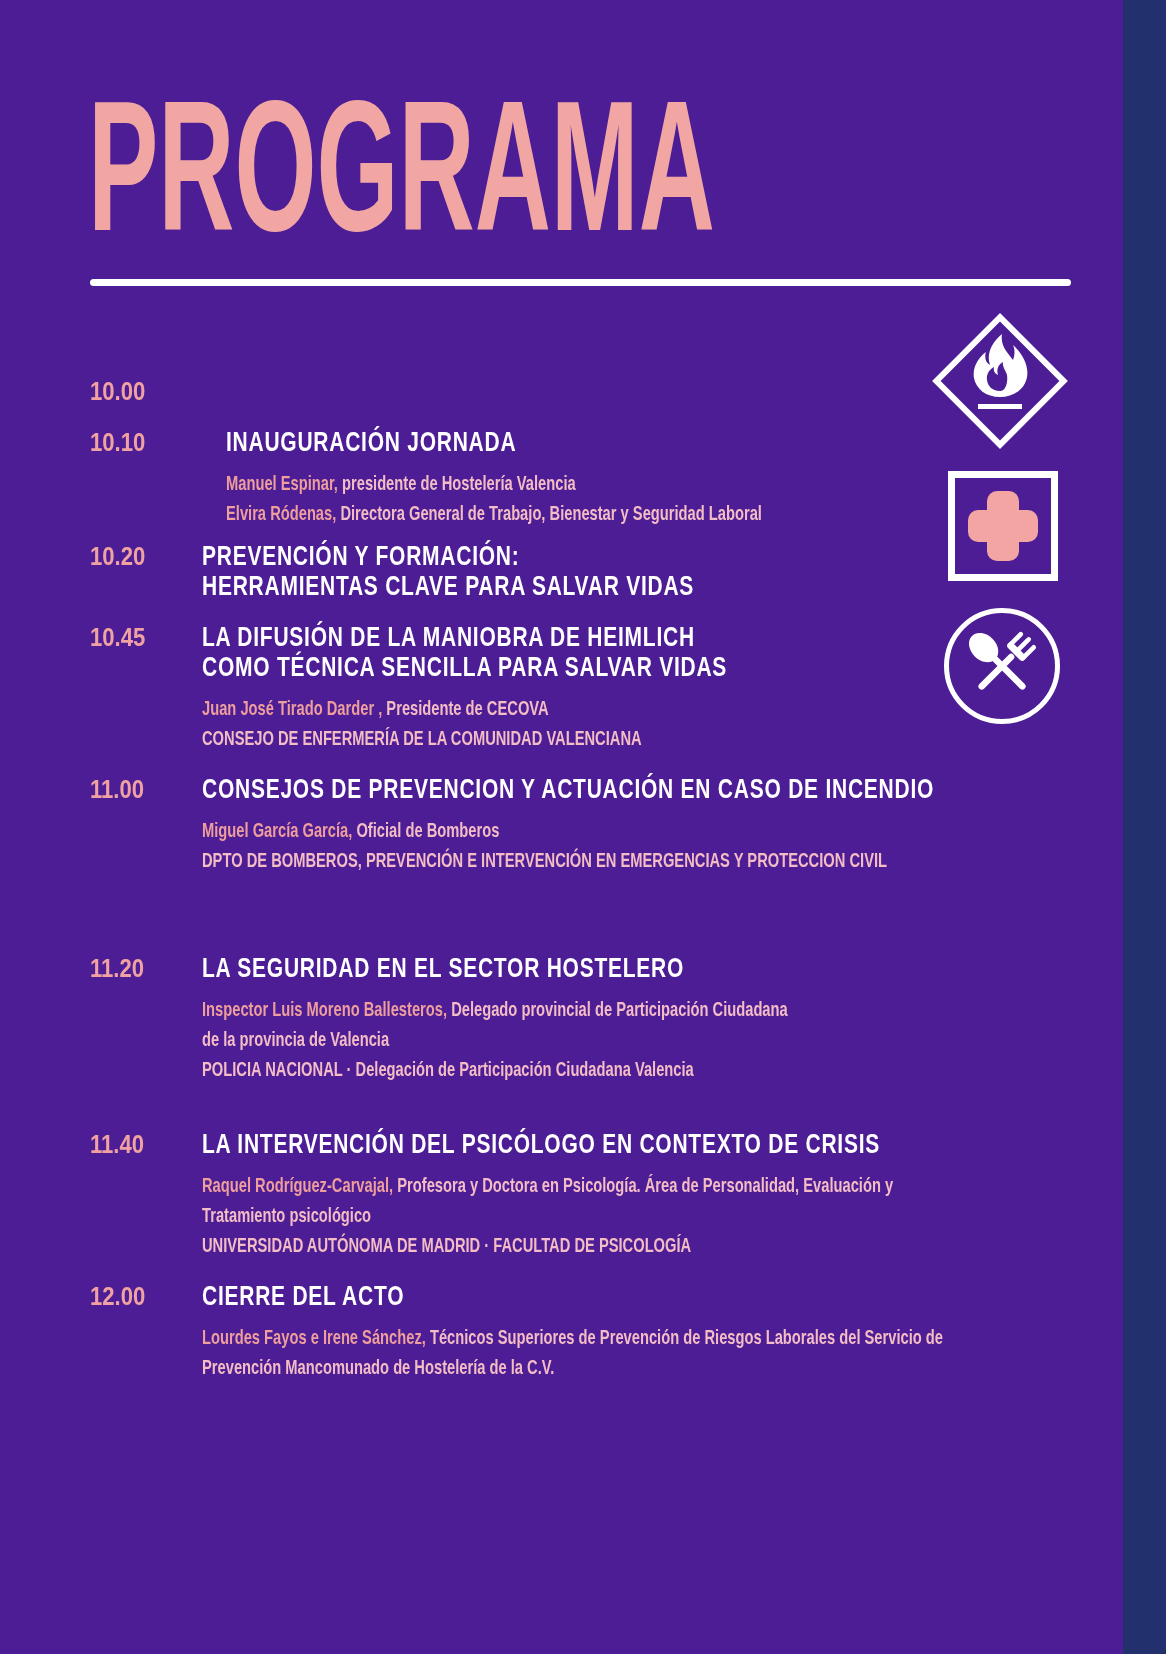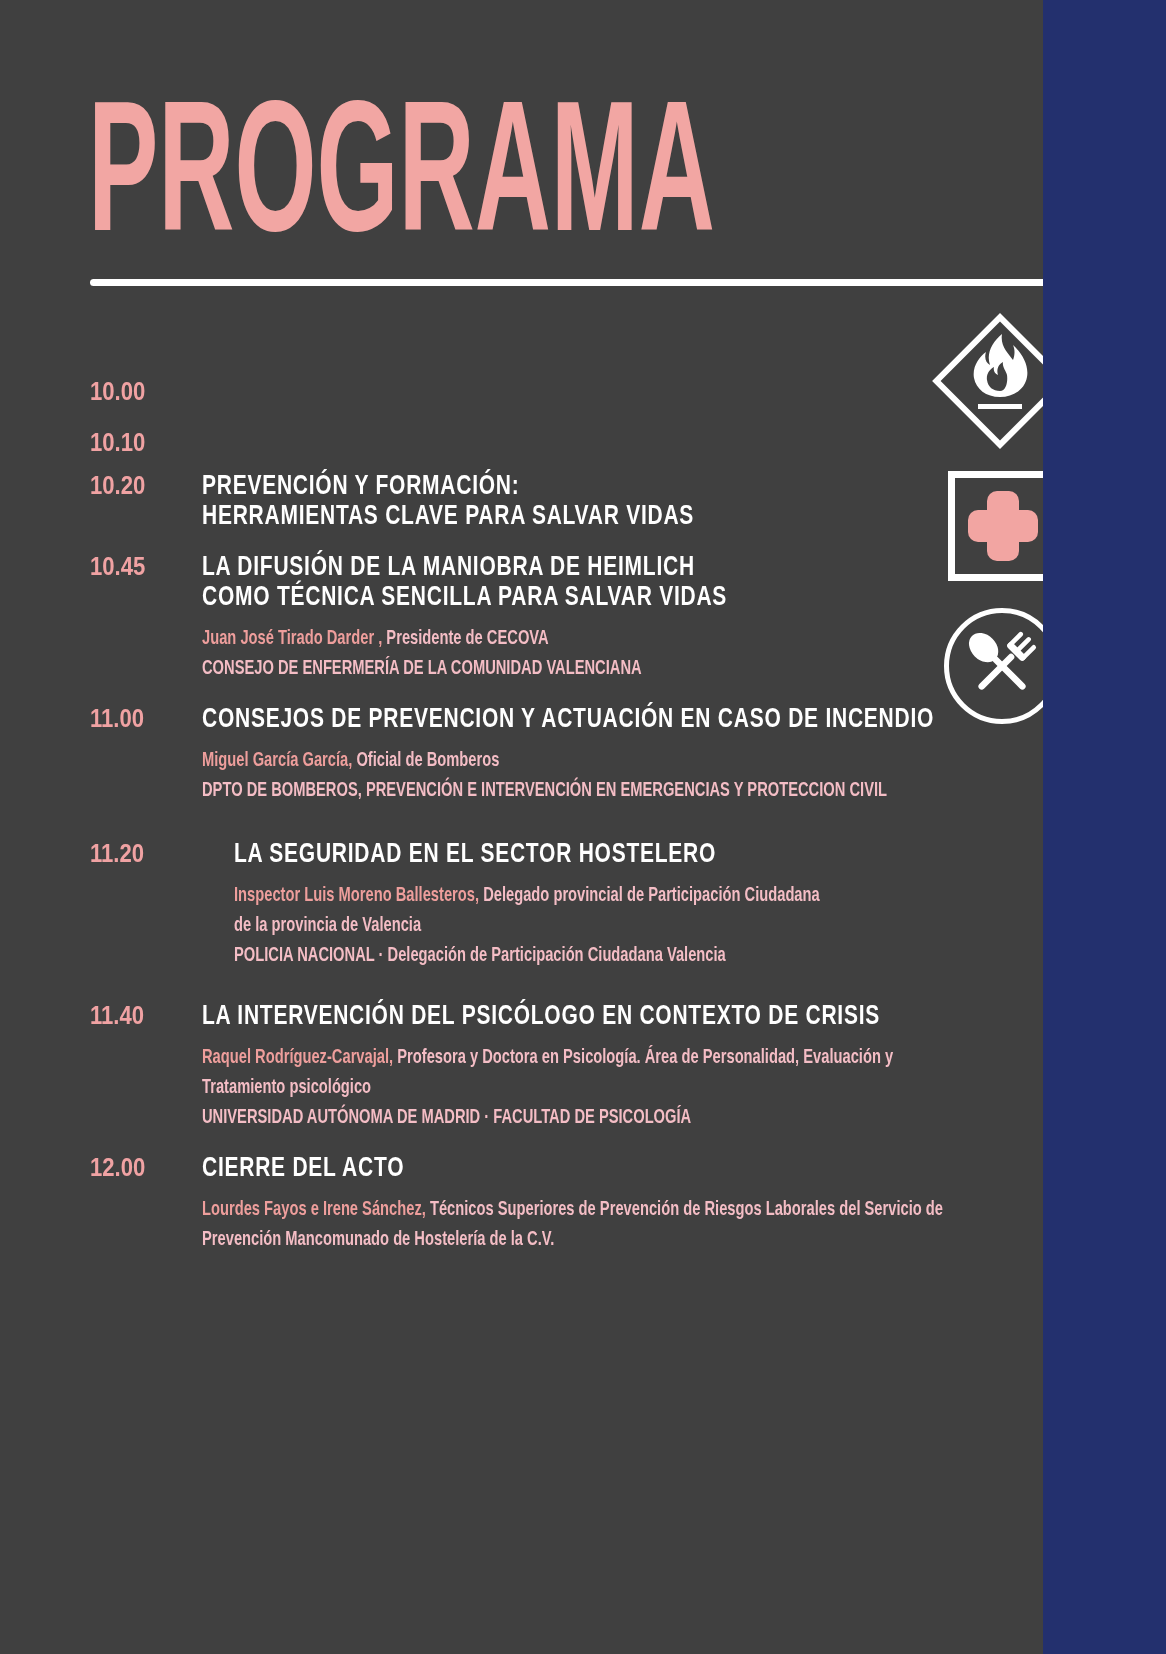--- a/index.html
+++ b/index.html
@@ -1,19 +1,19 @@
 <!DOCTYPE html>
 <html><head>
 <meta charset="utf-8">
 <style>
   html,body { margin:0; padding:0; background:#23306e; }
   .page {
     position:relative;
-    width:1043px; height:1654px;
-    background:#404040;
+    width:1123px; height:1654px;
+    background:#4c1d95;
     font-family:"Liberation Sans", sans-serif;
     overflow:hidden;
   }
   .title {
     position:absolute; left:88px; top:74px; margin:0;
     font-size:185px; font-weight:700; line-height:1;
     color:#f2a6a3; white-space:nowrap;
     transform:scaleX(0.57); transform-origin:left top;
     letter-spacing:0px;
   }
@@ -23,22 +23,22 @@
   }
   .icon { position:absolute; }
   .icon-flammable { left:929px; top:310px; }
   .icon-firstaid  { left:947px; top:470px; }
   .icon-cutlery   { left:940px; top:604px; }
 
   .schedule { position:absolute; left:90px; top:376px; width:990px; }
   .item { display:flex; align-items:flex-start; margin-bottom:21px; }
   .item:nth-child(2) { margin-bottom:13px;gap:24px; }
   .item:nth-child(4) { }
-  .item:nth-child(5) { margin-bottom:34px; }
-  .item:nth-child(6) { margin-bottom:31px;gap:32px; }
+  .item:nth-child(5) { margin-bottom:78px; }
+  .item:nth-child(6) { margin-bottom:45px; }
   .time {
     flex:0 0 112px; width:112px;
     font-size:26px; font-weight:700; line-height:30px;
     color:#f0a2a3;
     transform:scaleX(0.85); transform-origin:left top;
     white-space:nowrap;
   }
   .body { flex:1 1 auto; min-width:0; }
   .stitle {
     width:1200px;
@@ -97,20 +97,27 @@
   </svg>
 
   <div class="schedule">
 
     <div class="item">
       <div class="time">10.00</div>
     </div>
 
     <div class="item">
       <div class="time">10.10</div>
+      <div class="body">
+        <div class="stitle">INAUGURACIÓN JORNADA</div>
+        <div class="details">
+          <div class="dline"><span class="em">Manuel Espinar,</span><span> presidente de Hostelería Valencia</span></div>
+          <div class="dline"><span class="em">Elvira Ródenas,</span><span> Directora General de Trabajo, Bienestar y Seguridad Laboral</span></div>
+        </div>
+      </div>
     </div>
 
     <div class="item">
       <div class="time">10.20</div>
       <div class="body">
         <div class="stitle">PREVENCIÓN Y FORMACIÓN:
 HERRAMIENTAS CLAVE PARA SALVAR VIDAS</div>
       </div>
     </div>
 

